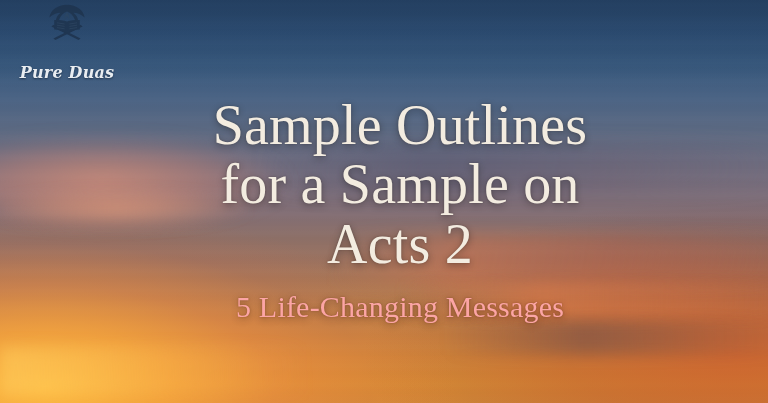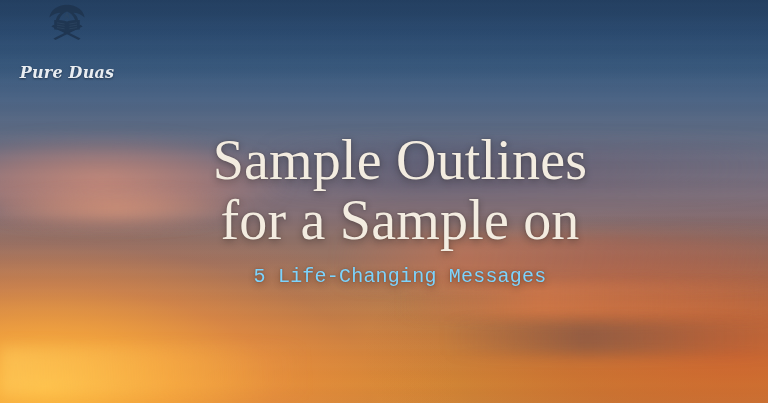--- a/index.html
+++ b/index.html
@@ -209,25 +209,25 @@
     line-height: 1.06;
     color: #f3ece0;
     letter-spacing: 0.2px;
     text-shadow: 0 2px 7px rgba(30,24,22,0.40),
                  0 0px 2px rgba(30,24,22,0.28);
     max-width: 600px;
   }
   .subtitle {
     margin: 16px 0 0 0;
     text-align: center;
-    font-family: Liberation Mono, monospace;
+    font-family: Liberation Serif, serif;
     font-weight: 400;
-    font-size: 20px;
+    font-size: 30px;
     line-height: 1.1;
-    color: #7dd3fc;
+    color: #fca5a5;
     letter-spacing: 0.2px;
     text-shadow: 0 2px 7px rgba(60,28,12,0.45),
                  0 0px 2px rgba(60,28,12,0.30);
   }
   .nowrap { white-space: nowrap; }
 </style>
 </head>
 <body>
 
 <div id="canvas">
@@ -270,17 +270,18 @@
 
       <path d="M50 20 C45 28 43 34 45 40 C46 35 48 32 50 30 C52 32 54 35 55 40 C57 34 55 28 50 20 Z" fill="#2b4663"></path>
     </svg>
     <div class="logo-word">Pure Duas</div>
   </div>
 
   <div class="textwrap">
     <h1 class="title">
       <span class="nowrap">Sample Outlines</span><br>
       <span class="nowrap">for a Sample on</span><br>
+      <span class="nowrap">Acts 2</span>
     </h1>
     <div class="subtitle">5 Life-Changing Messages</div>
   </div>
 
 </div>
 
 </body></html>

